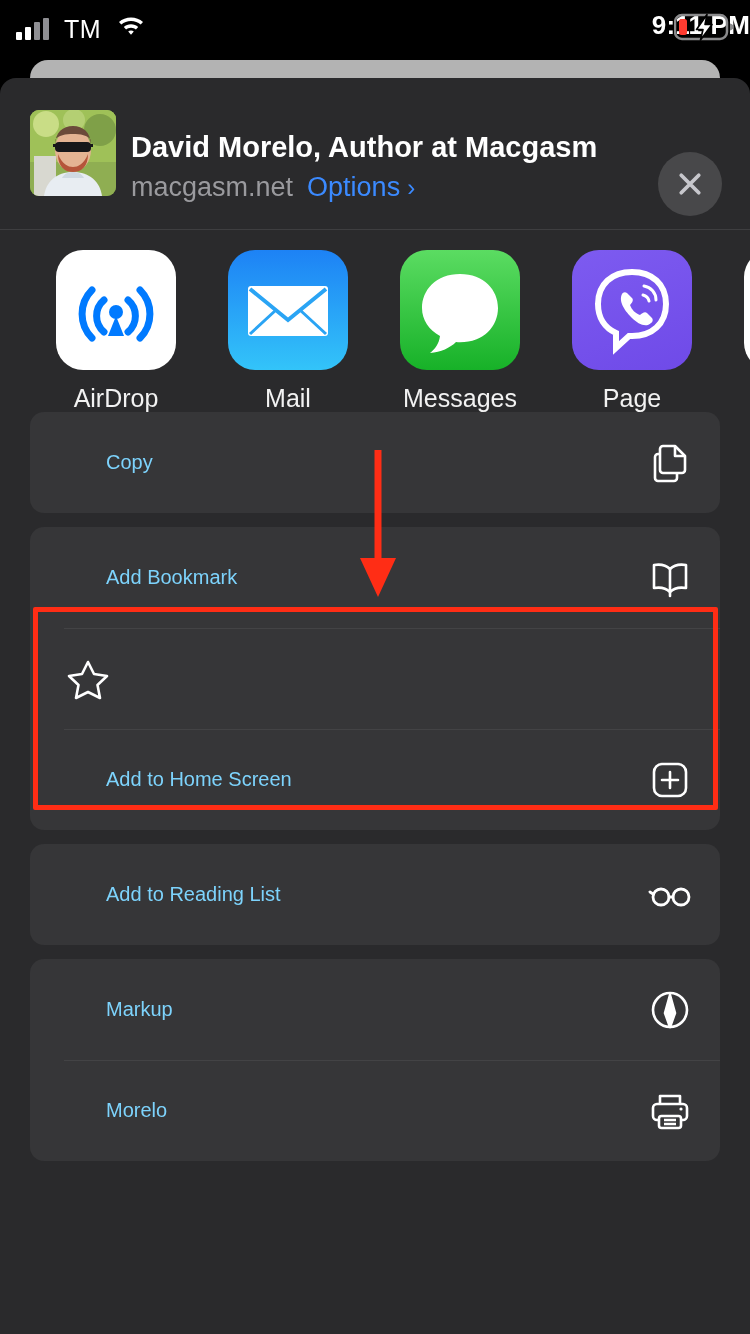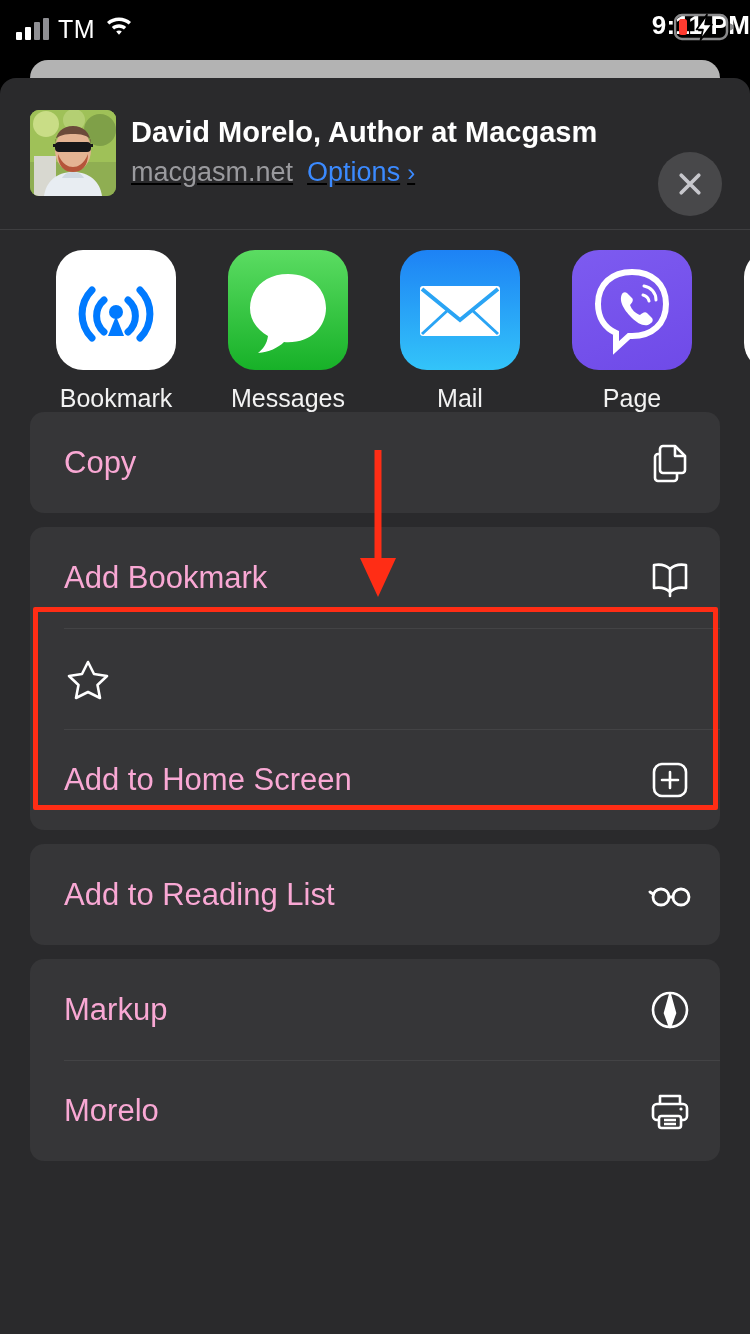--- a/index.html
+++ b/index.html
@@ -6,21 +6,21 @@
   html, body {
     width:750px; height:1334px;
     background:#000;
     font-family:"Liberation Sans", sans-serif;
     overflow:hidden;
   }
   #screen { position:relative; width:750px; height:1334px; background:#000; overflow:hidden; }
 
   
   .statusbar { position:absolute; top:0; left:0; width:750px; height:58px; color:#fff; }
-  .sb-left { position:absolute; left:16px; top:12px; display:flex; align-items:flex-end; gap:9px; }
+  .sb-left { position:absolute; left:16px; top:12px; display:flex; align-items:flex-end; gap:15px; }
   .bars { display:flex; align-items:flex-end; gap:3px; height:22px; }
   .bars i { display:block; width:6px; background:#fff; border-radius:1px; }
   .bars i.b1 { height:8px; }
   .bars i.b2 { height:13px; }
   .bars i.b3 { height:18px; background:#8e8e92; }
   .bars i.b4 { height:22px; background:#8e8e92; }
   .carrier { font-size:25px; line-height:22px; letter-spacing:.5px; }
   .sb-time { position:absolute; left:0; right:0; top:10px; text-align:right; font-size:26px; font-weight:600; letter-spacing:.2px; }
   .sb-right { position:absolute; right:14px; top:12px; display:flex; align-items:center; }
 
@@ -28,22 +28,22 @@
   .card-peek { position:absolute; left:30px; top:60px; width:690px; height:40px; background:#b3b3b3; border-radius:18px 18px 0 0; }
 
   
   .sheet { position:absolute; left:0; top:78px; width:750px; height:1256px; background:#2a2a2c; border-radius:16px 16px 0 0; }
 
   
   .sheet-header { position:relative; height:152px; border-bottom:1px solid #3e3e40; }
   .avatar { position:absolute; left:30px; top:32px; width:86px; height:86px; border-radius:9px; overflow:hidden; background:#6f8c3f; }
   .avatar svg { display:block; width:86px; height:86px; }
   .hdr-text { position:absolute; left:131px; top:38px; right:110px; }
-  .hdr-title { font-size:29px; font-weight:700; color:#fff; white-space:nowrap; overflow:hidden; }
-  .hdr-sub { margin-top:8px; display:flex; align-items:center; gap:14px;text-decoration:underline; }
+  .hdr-title { font-size:29px; font-weight:700; color:#fff; white-space:nowrap; overflow:hidden;margin-top:15px; }
+  .hdr-sub { margin-top:8px; display:flex; align-items:center; gap:14px; }
   .hdr-domain { font-size:27px; color:#9a9a9e; }
   .hdr-options { font-size:27px; color:#3b8aff; display:flex; align-items:center; gap:7px; }
   .chev { font-size:24px; line-height:1; }
   .close-btn { position:absolute; right:28px; top:106px; transform:translateY(-50%); width:64px; height:64px; border-radius:50%; background:#48484a; display:flex; align-items:center; justify-content:center; }
   .close-btn svg { width:30px; height:30px; }
 
   
   .apps { position:relative; height:182px; padding-top:20px; overflow:hidden; }
   .apps-track { display:flex; gap:0; padding-left:30px; }
   .app { width:172px; flex:0 0 auto; text-align:center; }
@@ -55,21 +55,21 @@
   .ic-mail { background:linear-gradient(180deg,#1d82f5 0%,#33c4f9 100%); }
   .ic-viber { background:linear-gradient(160deg,#7d5bf0 0%,#6f4ae8 100%); }
   .ic-telegram { background:#fff; }
   .app-icon svg { position:absolute; inset:0; width:100%; height:100%; }
 
   
   .groups { padding:0 30px; }
   .group { background:#363638; border-radius:14px; overflow:hidden; margin-bottom:14px; }
   .row { position:relative; height:101px; display:flex; align-items:center; justify-content:space-between; padding:0 26px 0 34px; }
   .row + .row::before { content:""; position:absolute; left:34px; right:0; top:0; height:1px; background:#434345; }
-  .row-label { font-size:31px; color:#f9a8d4; }
+  .row-label { font-size:20px; color:#7dd3fc;margin-left:42px; }
   .row-icon { width:48px; height:48px; display:flex; align-items:center; justify-content:center; }
   .row-icon svg { width:46px; height:46px; }
 
   
   .anno-arrow { position:absolute; left:0; top:0; width:750px; height:1334px; pointer-events:none; }
   .anno-box { position:absolute; left:33px; top:607px; width:685px; height:203px; border:5px solid #ff2d15; border-radius:2px; pointer-events:none; }
 </style>
 </head>
 <body>
 
@@ -155,41 +155,41 @@
               <g fill="none" stroke="#007aff" stroke-width="7" stroke-linecap="round">
                 <path d="M36 88 A34 34 0 0 1 36 40"></path>
                 <path d="M84 88 A34 34 0 0 0 84 40"></path>
                 <path d="M48 82 A21 21 0 0 1 48 50"></path>
                 <path d="M72 82 A21 21 0 0 0 72 50"></path>
               </g>
               <circle cx="60" cy="62" r="7" fill="#007aff"></circle>
               <path d="M60 66 L52 86 L68 86 Z" fill="#007aff"></path>
             </svg>
           </div>
-          <div class="app-label">Bookmark</div>
-        </div>
-
-        <div class="app">
-          <div class="app-icon ic-messages">
-            <svg viewBox="0 0 120 120">
-              <path d="M60 24 C36 24 22 40 22 58 C22 70 29 80 40 86 C39 94 35 99 30 103 C41 102 50 98 56 92 C57.3 92.2 58.6 92.3 60 92.3 C84 92.3 98 76 98 58 C98 40 84 24 60 24 Z" fill="#fff"></path>
-            </svg>
-          </div>
-          <div class="app-label">Messages</div>
+          <div class="app-label">AirDrop</div>
         </div>
 
         <div class="app">
           <div class="app-icon ic-mail">
             <svg viewBox="0 0 120 120">
               <rect x="20" y="36" width="80" height="50" rx="3" fill="#fff"></rect>
               <path d="M22 39 L60 70 L98 39" fill="none" stroke="#2aa4f4" stroke-width="4"></path>
               <path d="M22 84 L48 60 M98 84 L72 60" fill="none" stroke="#2aa4f4" stroke-width="3"></path>
             </svg>
           </div>
           <div class="app-label">Mail</div>
+        </div>
+
+        <div class="app">
+          <div class="app-icon ic-messages">
+            <svg viewBox="0 0 120 120">
+              <path d="M60 24 C36 24 22 40 22 58 C22 70 29 80 40 86 C39 94 35 99 30 103 C41 102 50 98 56 92 C57.3 92.2 58.6 92.3 60 92.3 C84 92.3 98 76 98 58 C98 40 84 24 60 24 Z" fill="#fff"></path>
+            </svg>
+          </div>
+          <div class="app-label">Messages</div>
         </div>
 
         <div class="app">
           <div class="app-icon ic-viber">
             <svg viewBox="0 0 120 120">
               <path d="M60 22 C40 22 26 34 26 54 C26 68 33 78 44 83 L44 98 L57 86 C58 86 59 86 60 86 C80 86 94 74 94 54 C94 34 80 22 60 22 Z" fill="none" stroke="#fff" stroke-width="6"></path>
               <path d="M50 44 C50 44 52 41 55 43 L60 48 C62 50 60 53 58 55 C60 60 63 63 68 65 C70 63 73 61 75 63 L80 68 C82 71 79 73 79 73 C74 78 66 74 60 68 C54 62 46 52 50 44 Z" fill="#fff"></path>
               <g fill="none" stroke="#fff" stroke-width="3" stroke-linecap="round">
                 <path d="M72 36 A14 14 0 0 1 84 50"></path>
                 <path d="M71 45 A8 8 0 0 1 77 51"></path>

